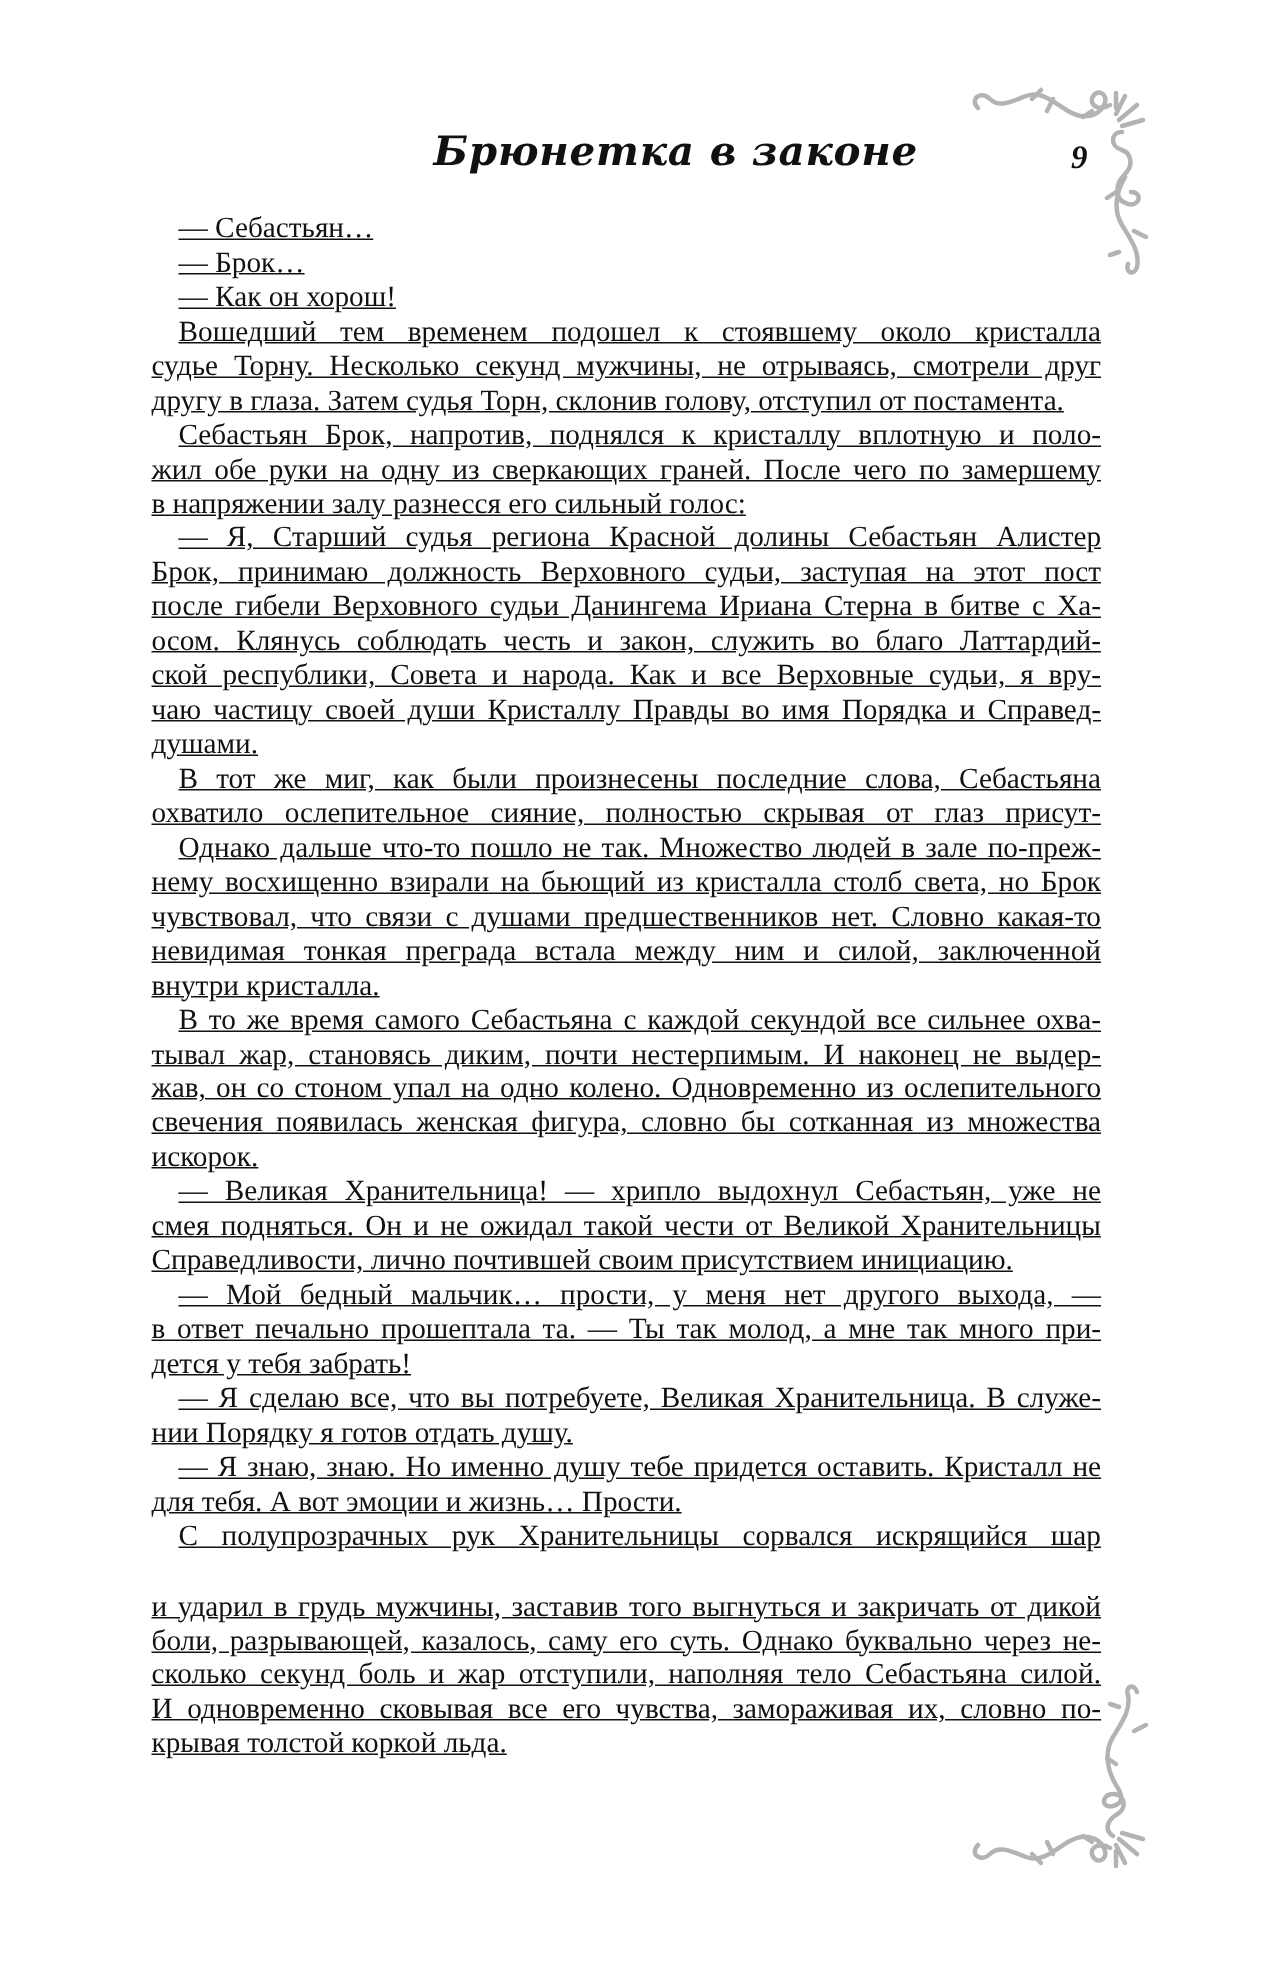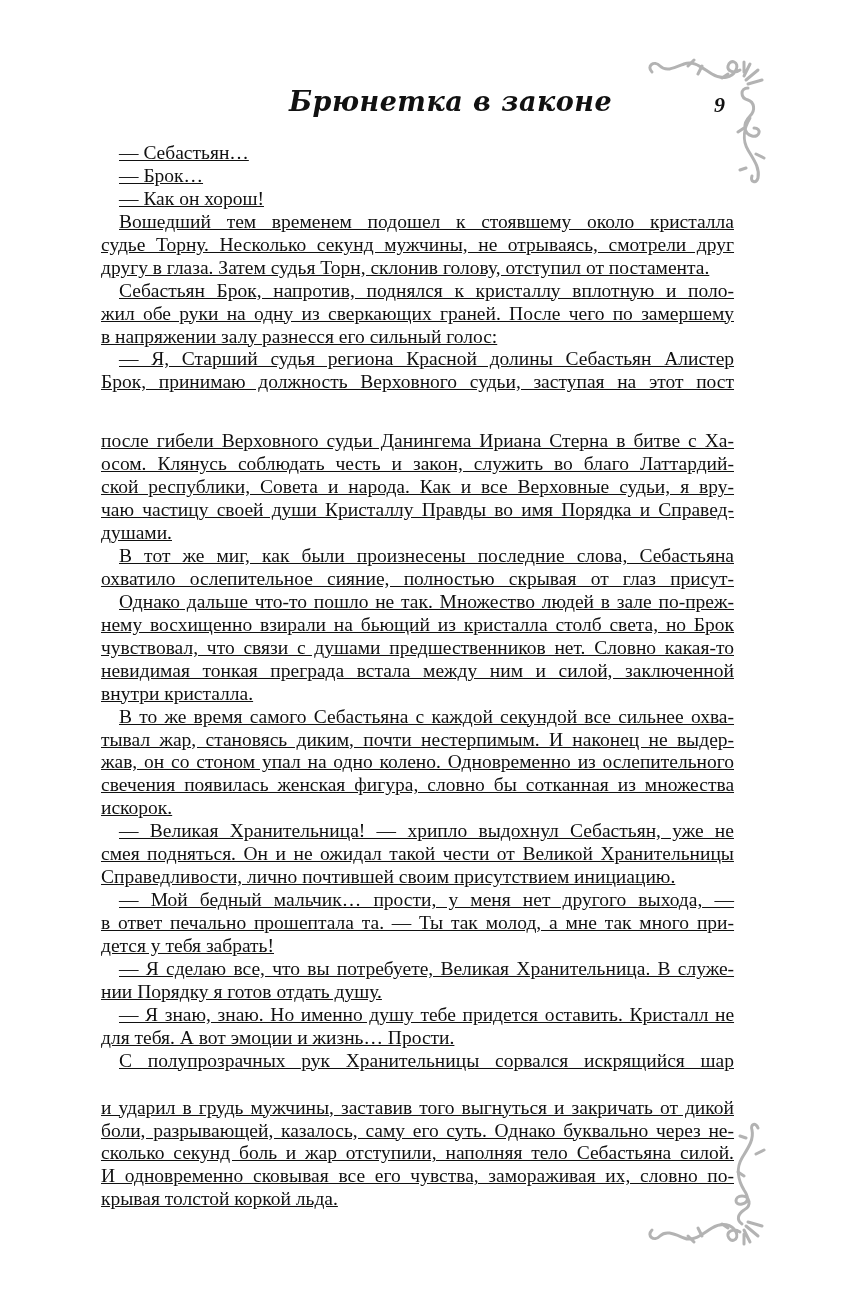--- a/index.html
+++ b/index.html
@@ -61,21 +61,21 @@
       <span class="line indent last">— Брок…</span>
       <span class="line indent last">— Как он хорош!</span>
       <span class="line indent" style="word-spacing: 10.81px; text-align: left; text-align-last: left;">Вошедший тем временем подошел к стоявшему около кристалла</span>
       <span class="line" style="word-spacing: 5.67px; text-align: left; text-align-last: left;">судье Торну. Несколько секунд мужчины, не отрываясь, смотрели друг</span>
       <span class="line last">другу в глаза. Затем судья Торн, склонив голову, отступил от постамента.</span>
       <span class="line indent" style="word-spacing: 6.76px; text-align: left; text-align-last: left;">Себастьян Брок, напротив, поднялся к кристаллу вплотную и поло-</span>
       <span class="line" style="word-spacing: 3.39px; text-align: left; text-align-last: left;">жил обе руки на одну из сверкающих граней. После чего по замершему</span>
       <span class="line last">в напряжении залу разнесся его сильный голос:</span>
       <span class="line indent" style="word-spacing: 7.86px; text-align: left; text-align-last: left;">— Я, Старший судья региона Красной долины Себастьян Алистер</span>
       <span class="line" style="word-spacing: 7.77px; text-align: left; text-align-last: left;">Брок, принимаю должность Верховного судьи, заступая на этот пост</span>
-      <span class="line" style="word-spacing: 3.16px; text-align: left; text-align-last: left; margin-top: 36px;">после гибели Верховного судьи Данингема Ириана Стерна в битве с Ха-</span>
+      <span class="line" style="word-spacing: 3.16px; text-align: left; text-align-last: left;">после гибели Верховного судьи Данингема Ириана Стерна в битве с Ха-</span>
       <span class="line" style="word-spacing: 6.11px; text-align: left; text-align-last: left;">осом. Клянусь соблюдать честь и закон, служить во благо Латтардий-</span>
       <span class="line" style="word-spacing: 5.08px; text-align: left; text-align-last: left;">ской республики, Совета и народа. Как и все Верховные судьи, я вру-</span>
       <span class="line" style="word-spacing: 3.31px; text-align: left; text-align-last: left;">чаю частицу своей души Кристаллу Правды во имя Порядка и Справед-</span>
       <span class="line last">душами.</span>
       <span class="line indent" style="word-spacing: 7.24px; text-align: left; text-align-last: left;">В тот же миг, как были произнесены последние слова, Себастьяна</span>
       <span class="line" style="word-spacing: 9.34px; text-align: left; text-align-last: left;">охватило ослепительное сияние, полностью скрывая от глаз присут-</span>
       <span class="line indent" style="word-spacing: 1.89px; text-align: left; text-align-last: left;">Однако дальше что-то пошло не так. Множество людей в зале по-преж-</span>
       <span class="line" style="word-spacing: 2.92px; text-align: left; text-align-last: left;">нему восхищенно взирали на бьющий из кристалла столб света, но Брок</span>
       <span class="line" style="word-spacing: 3.91px; text-align: left; text-align-last: left;">чувствовал, что связи с душами предшественников нет. Словно какая-то</span>
       <span class="line" style="word-spacing: 7.71px; text-align: left; text-align-last: left;">невидимая тонкая преграда встала между ним и силой, заключенной</span>

